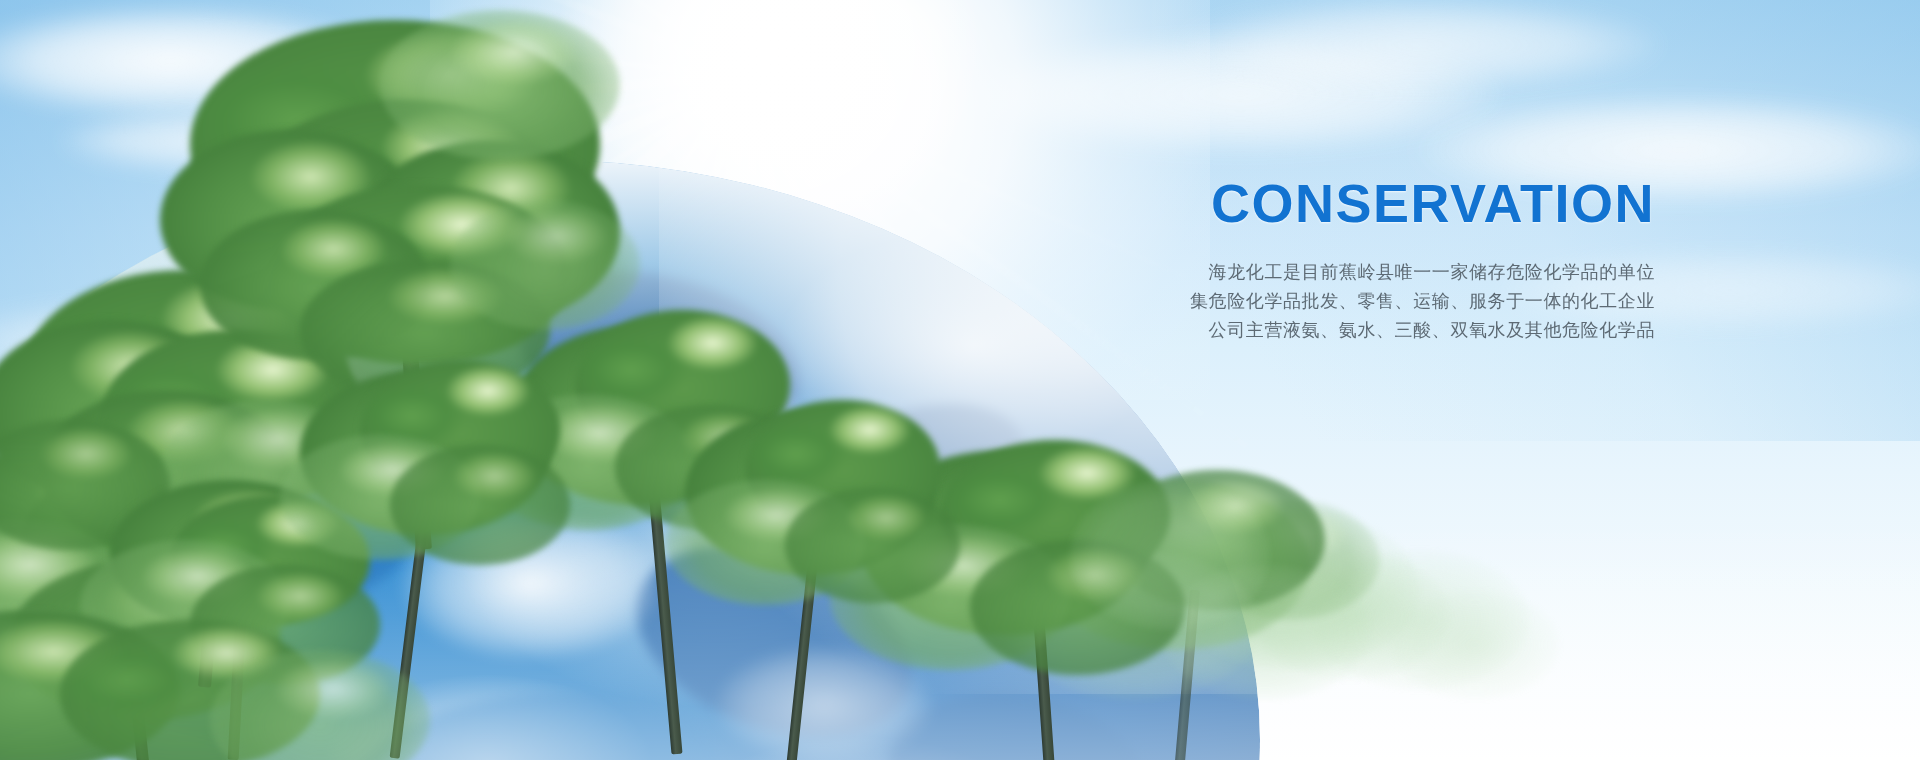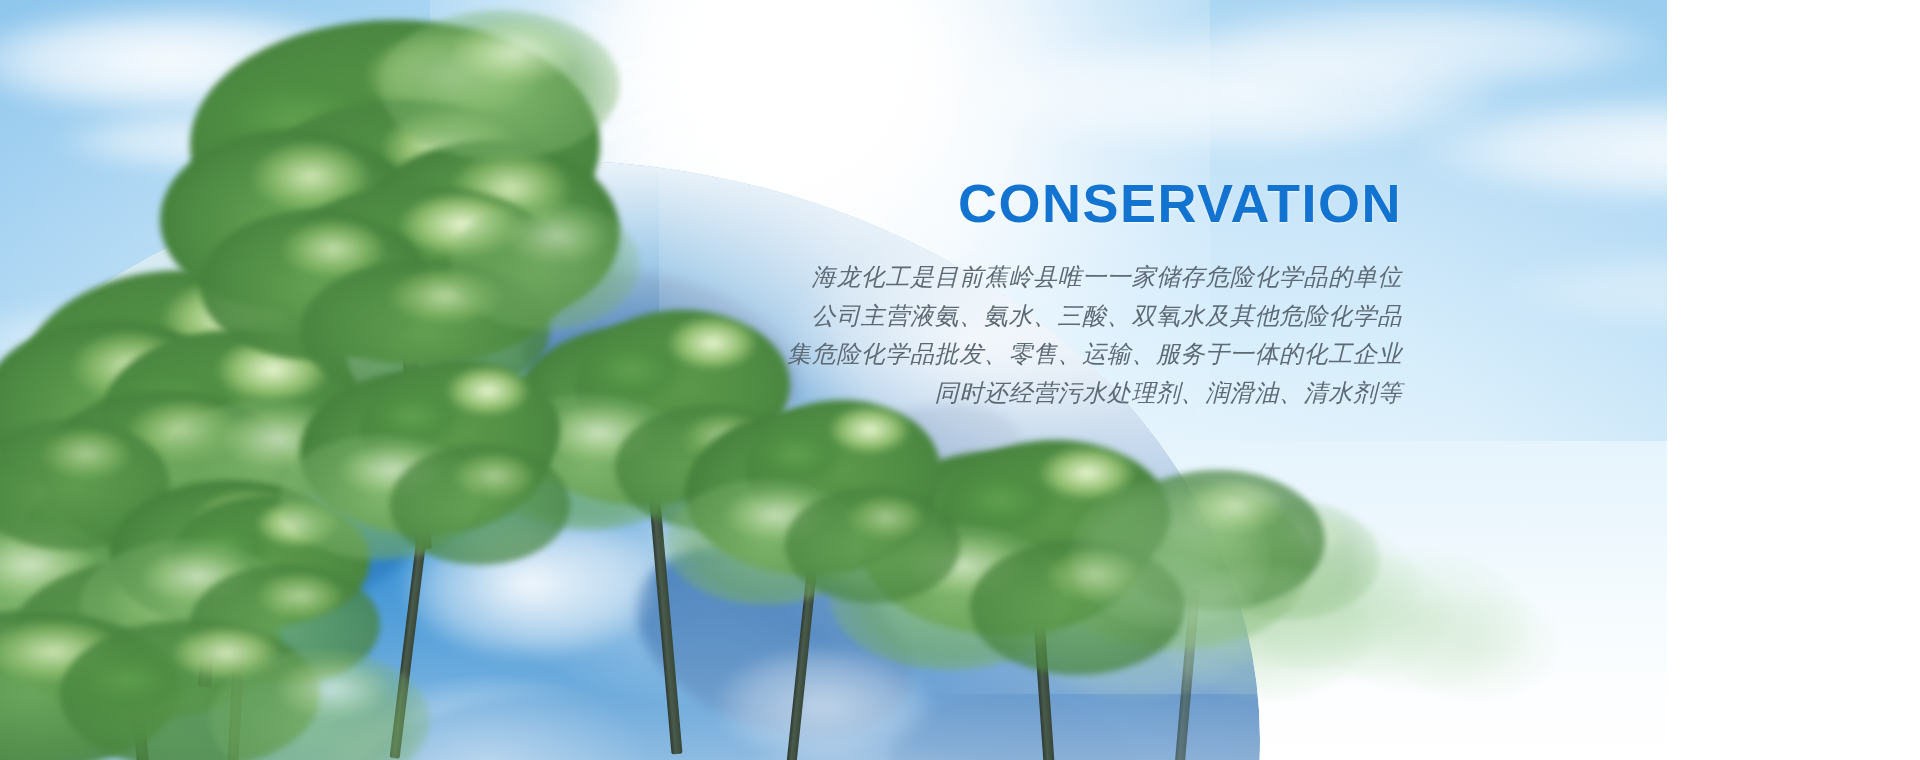--- a/index.html
+++ b/index.html
@@ -4,21 +4,21 @@
 <style>
   * { box-sizing: border-box; margin: 0; padding: 0; }
   html, body {
     width: 1920px; height: 760px;
     overflow: hidden;
     font-family: "Liberation Sans", "DejaVu Sans", sans-serif;
   }
 
   #banner {
     position: relative;
-    width: 1667px; height: 760px;
+    width: 1920px; height: 760px;
     overflow: hidden;
     background: #000000;
   }
 
   
   .sky-base {
     position: absolute; inset: 0;
     background:
       linear-gradient(to bottom,
         #a8d4f2 0%,
@@ -193,24 +193,23 @@
     color: #3d8ed4;
     font-size: 43px;
     font-weight: 400;
     letter-spacing: 2px;
     line-height: 1.25;
     text-shadow: 0 1px 2px rgba(255,255,255,.7);
   }
   .desc {
     margin-top: 22px;
     color: #5d6a74;
-    font-size: 24px;
+    font-size: 18px;
     line-height: 1.62;
     letter-spacing: .6px;
-    font-style: italic;
   }
   .desc div { white-space: nowrap; }
 </style>
 </head>
 <body>
 
 <div id="banner">
 
   <div class="sky-base"></div>
   <div class="sky-left-tint"></div>
@@ -360,18 +359,17 @@
     </div>
 
   <div class="haze-bottom"></div>
 
   <div class="text-panel">
     <div class="headline">
       <span class="l1">CONSERVATION</span>
     </div>
     <div class="desc">
       <div>海龙化工是目前蕉岭县唯一一家储存危险化学品的单位</div>
+      <div>集危险化学品批发、零售、运输、服务于一体的化工企业</div>
       <div>公司主营液氨、氨水、三酸、双氧水及其他危险化学品</div>
-      <div>集危险化学品批发、零售、运输、服务于一体的化工企业</div>
-      <div>同时还经营污水处理剂、润滑油、清水剂等</div>
     </div>
   </div>
 </div>
 
 </body></html>

